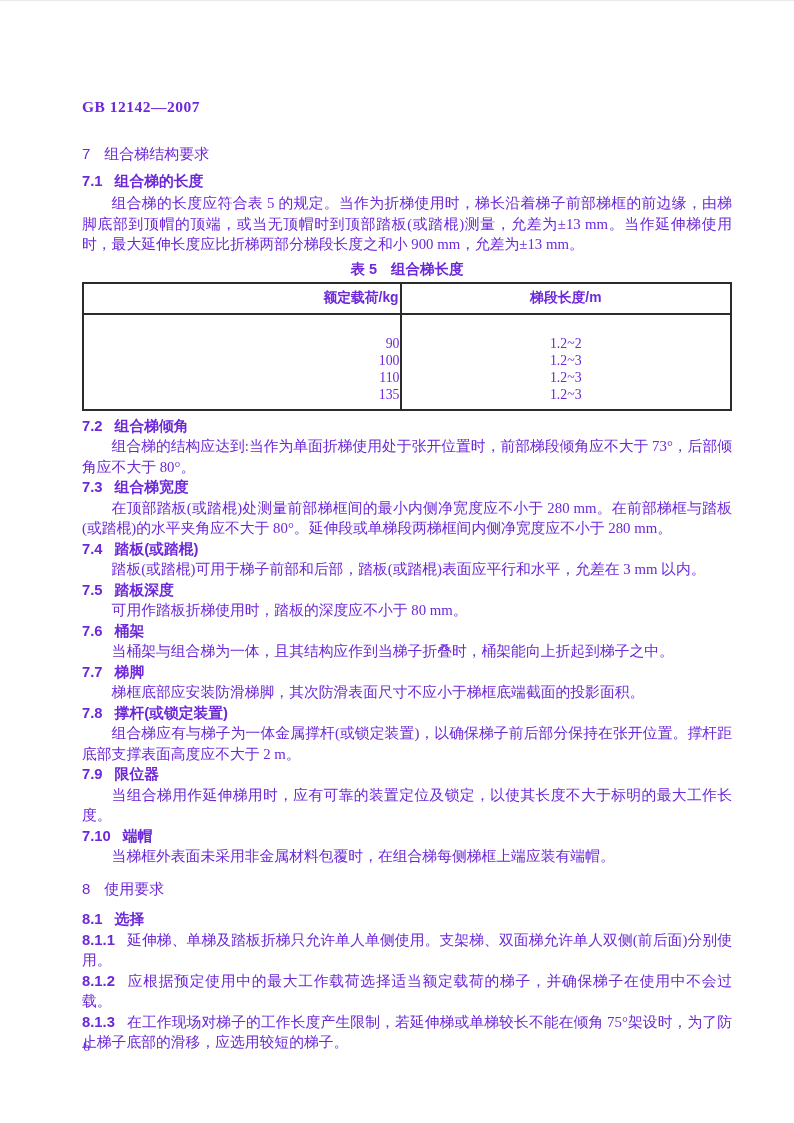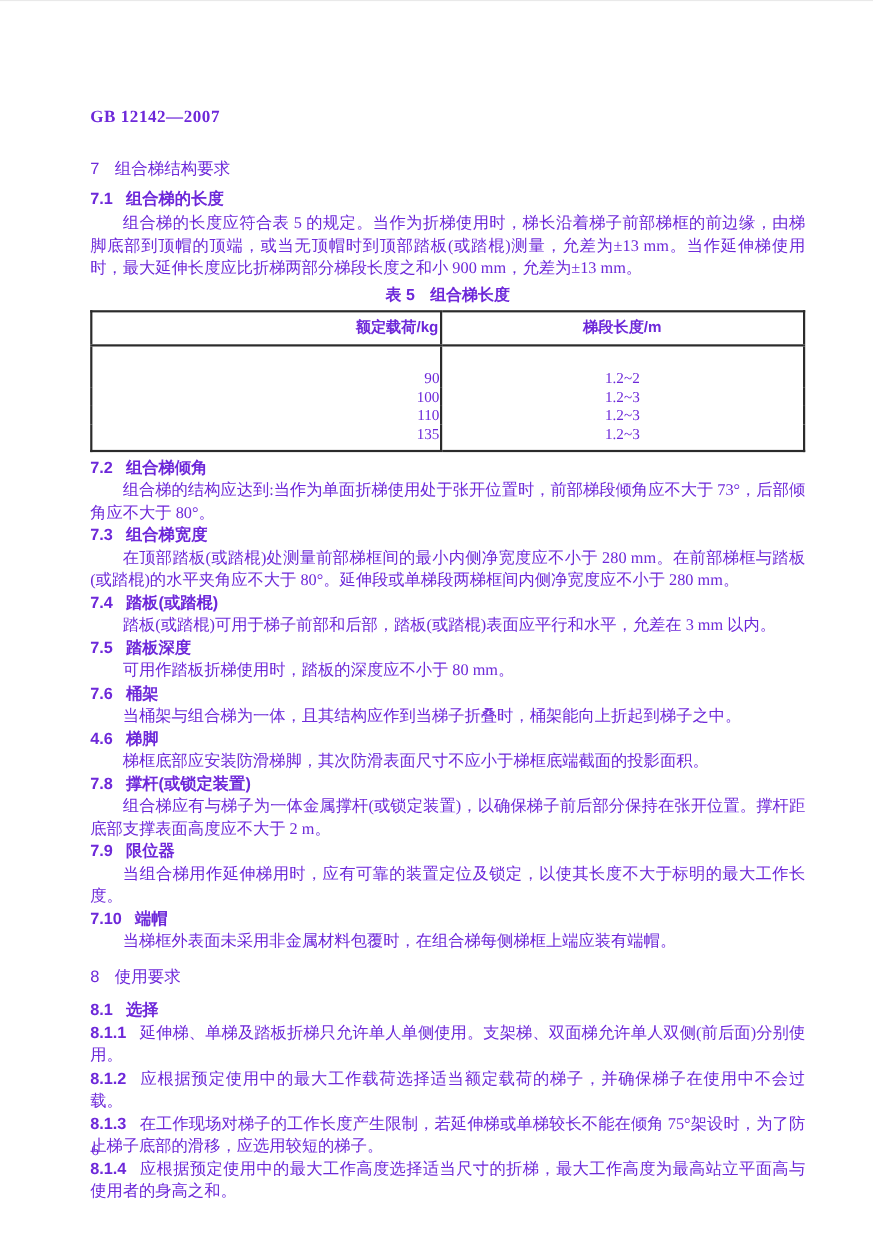--- a/index.html
+++ b/index.html
@@ -167,21 +167,21 @@
       <span class="num">7.5</span><span>踏板深度</span>
     </div>
     <p class="body indent">可用作踏板折梯使用时，踏板的深度应不小于 80 mm。</p>
 
     <div class="h2">
       <span class="num">7.6</span><span>桶架</span>
     </div>
     <p class="body indent">当桶架与组合梯为一体，且其结构应作到当梯子折叠时，桶架能向上折起到梯子之中。</p>
 
     <div class="h2">
-      <span class="num">4.6</span><span>梯脚</span>
+      <span class="num">7.7</span><span>梯脚</span>
     </div>
     <p class="body indent">梯框底部应安装防滑梯脚，其次防滑表面尺寸不应小于梯框底端截面的投影面积。</p>
 
     <div class="h2">
       <span class="num">7.8</span><span>撑杆(或锁定装置)</span>
     </div>
     <p class="body indent">组合梯应有与梯子为一体金属撑杆(或锁定装置)，以确保梯子前后部分保持在张开位置。撑杆距底部支撑表面高度应不大于 2 m。</p>
 
     <div class="h2">
       <span class="num">7.9</span><span>限位器</span>
@@ -203,20 +203,17 @@
 
     <p class="clause-p">
       <span class="cnum">8.1.1</span><span>延伸梯、单梯及踏板折梯只允许单人单侧使用。支架梯、双面梯允许单人双侧(前后面)分别使用。</span>
     </p>
     <p class="clause-p">
       <span class="cnum">8.1.2</span><span>应根据预定使用中的最大工作载荷选择适当额定载荷的梯子，并确保梯子在使用中不会过载。</span>
     </p>
     <p class="clause-p">
       <span class="cnum">8.1.3</span><span>在工作现场对梯子的工作长度产生限制，若延伸梯或单梯较长不能在倾角 75°架设时，为了防止梯子底部的滑移，应选用较短的梯子。</span>
     </p>
-    <p class="clause-p">
-      <span class="cnum">8.1.4</span><span>应根据预定使用中的最大工作高度选择适当尺寸的折梯，最大工作高度为最高站立平面高与使用者的身高之和。</span>
-    </p>
 
   </div>
 
   <div class="page-num">6</div>
 </div>
 
 </body></html>

